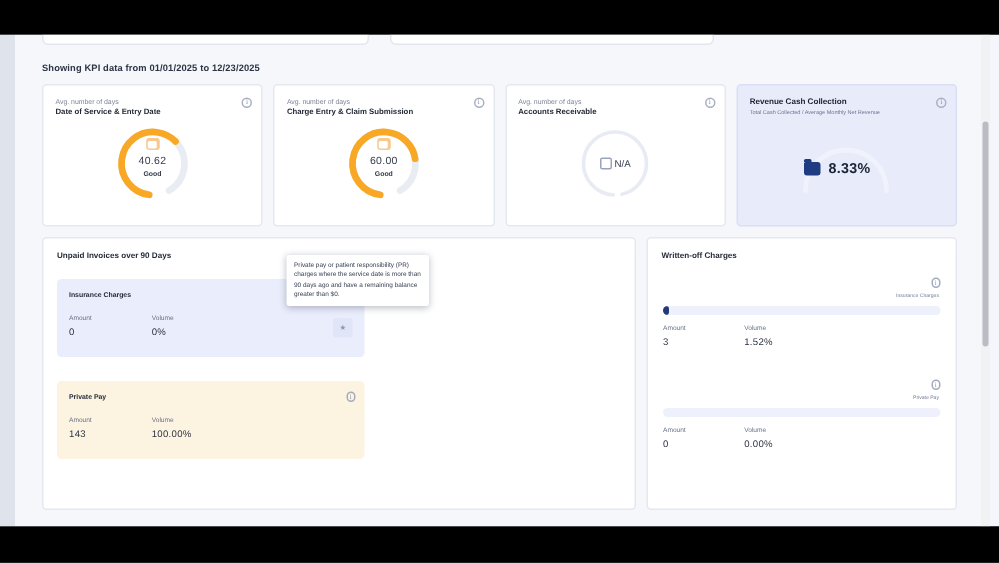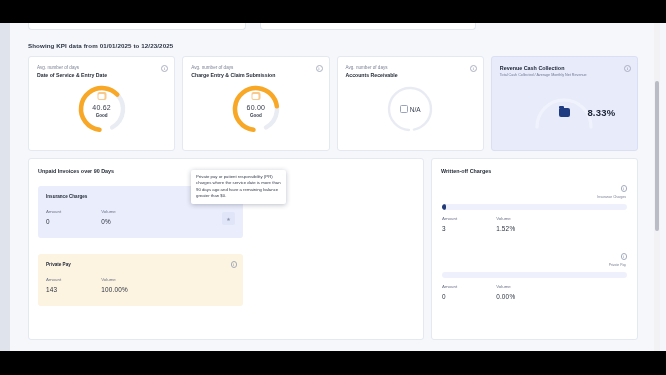--- a/index.html
+++ b/index.html
@@ -82,21 +82,21 @@
   .na-wrap { position:absolute; left:0; right:0; top:27px; display:flex; justify-content:center; }
   .na-ring { position:relative; width:50px; height:50px; }
   .na-inner { position:absolute; left:0; top:0; right:0; bottom:0; display:flex; align-items:center; justify-content:center; gap:2px; }
   .na-ico { width:8px; height:7.5px; border-radius:1.5px; border:.8px solid #9aa3bb; position:relative; }
   .na-ico::after { content:""; position:absolute; left:1px; top:1.5px; right:1px; bottom:1px; background:#fff; }
   .na-txt { font-size:6.5px; color:#3a4154; }
 
   
   .rev-wrap { position:absolute; left:0; right:0; top:30px; display:flex; justify-content:center; }
   .rev { position:relative; width:74px; height:44px; }
-  .rev-inner { position:absolute; left:9px; top:20px; display:flex; align-items:center; gap:17px;margin-left:23px; }
+  .rev-inner { position:absolute; left:9px; top:20px; display:flex; align-items:center; gap:5px; }
   .folder { width:11px; height:8.5px; background:#1f3c83; border-radius:1px 2px 2px 2px; position:relative; }
   .folder::before { content:""; position:absolute; left:0; top:-2px; width:5px; height:2px; background:#1f3c83; border-radius:1px 1px 0 0; }
   .rev-val { font-size:9.5px; font-weight:bold; color:#1a2233; letter-spacing:.2px; }
 
   
   .lower { position:absolute; left:18px; top:135px; width:610px; height:182px; display:flex; gap:7px; }
   .panel { background:#ffffff; border:1px solid #e4e8f0; border-radius:3px; position:relative; }
   .panel.left { width:396px; }
   .panel.right { flex:1; }
   .panel-title { position:absolute; left:9px; top:9px; font-size:5.4px; font-weight:bold; color:#1f2633; }

